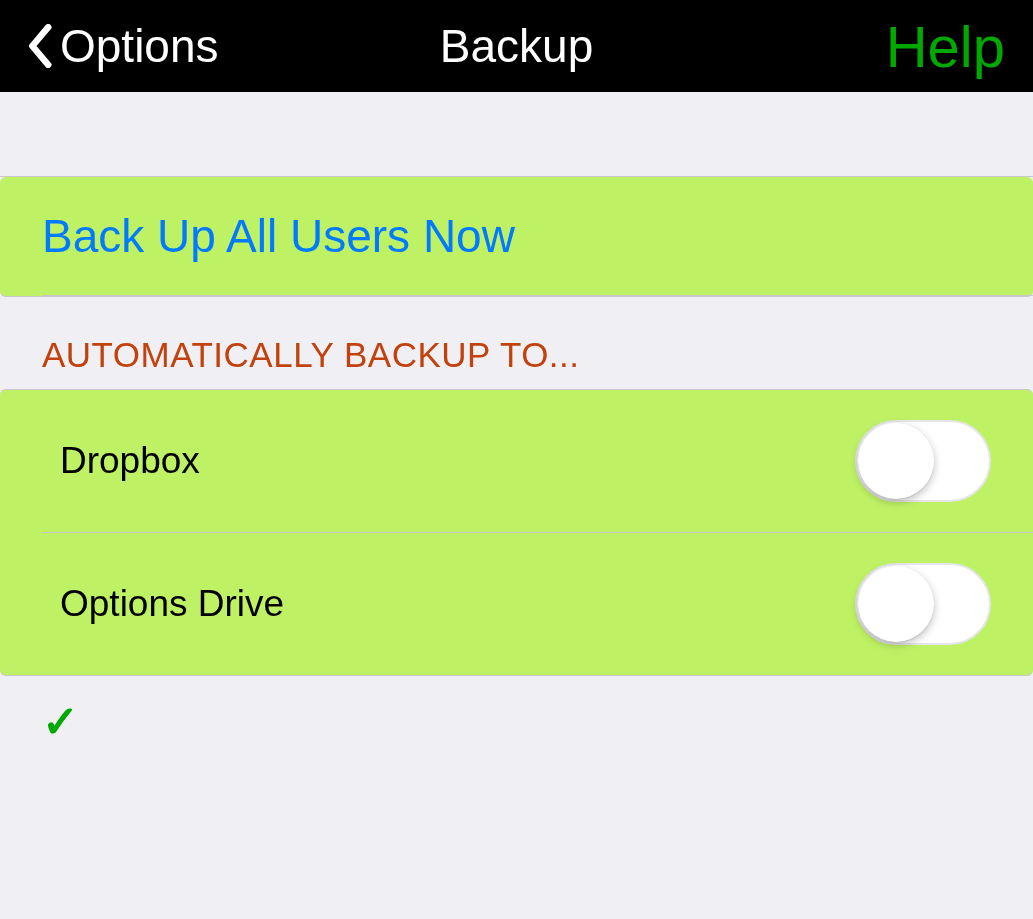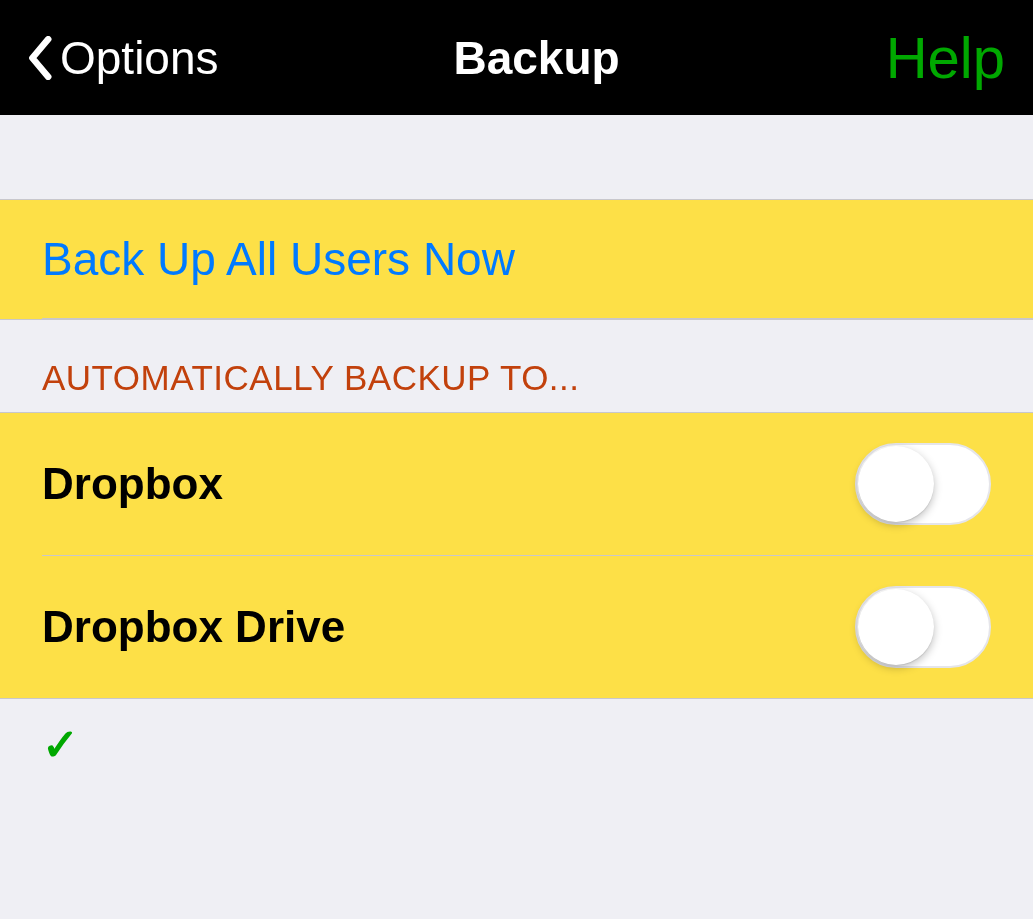--- a/index.html
+++ b/index.html
@@ -9,21 +9,21 @@
     }
     body {
       font-family: -apple-system, 'Helvetica Neue', Helvetica, Arial, sans-serif;
       background: #efeff4;
       width: 1033px;
       height: 919px;
       overflow: hidden;
     }
     .navbar {
       background: #000;
-      height: 115px;
+      height: 92px;
       display: flex;
       align-items: center;
       justify-content: space-between;
       padding: 0 28px;
       position: relative;
     }
     .navbar-back {
       display: flex;
       align-items: center;
       color: #fff;
@@ -35,36 +35,36 @@
     .chevron-left {
       width: 26px;
       height: 44px;
     }
     .navbar-title {
       position: absolute;
       left: 50%;
       transform: translateX(-50%);
       color: #fff;
       font-size: 46px;
-      font-weight: 700;
-      margin-left: 20px;
+      font-weight: 400;
     }
     .navbar-help {
       color: #00a800;
       font-size: 58px;
       font-weight: 400;
       cursor: pointer;
     }
     .spacer-top {
       height: 85px;
       background: #efeff4;
       border-bottom: 1px solid #c8c7cc;
     }
     .section-group {
-      background: #fde047;
+      background: #bef264;
+      border-radius: 6px;
     }
     .row {
       padding: 30px 42px;
       display: flex;
       align-items: center;
       justify-content: space-between;
       min-height: 118px;
     }
     .row-divider {
       height: 1px;
@@ -77,22 +77,23 @@
     .section-border-bottom {
       border-bottom: 1px solid #c8c7cc;
     }
     .link-text {
       color: #007aff;
       font-size: 46px;
       font-weight: 400;
     }
     .label-text {
       color: #000;
-      font-size: 44px;
-      font-weight: 700;
+      font-size: 37px;
+      font-weight: 400;
+      margin-left: 18px;
     }
     .section-header {
       padding: 38px 42px 14px 42px;
       color: #c2410c;
       font-size: 35px;
       font-weight: 400;
       letter-spacing: 0.5px;
     }
     .toggle {
       width: 136px;
@@ -155,21 +156,21 @@
 
 <div class="section-group section-border-top section-border-bottom">
   <div class="row">
     <span class="label-text">Dropbox</span>
     <div class="toggle">
       <div class="toggle-knob"></div>
     </div>
   </div>
   <div class="row-divider"></div>
   <div class="row">
-    <span class="label-text">Dropbox Drive</span>
+    <span class="label-text">Options Drive</span>
     <div class="toggle">
       <div class="toggle-knob"></div>
     </div>
   </div>
 </div>
 
 <div class="footer-row">
   <span class="checkmark">✓</span>
 </div>
 

